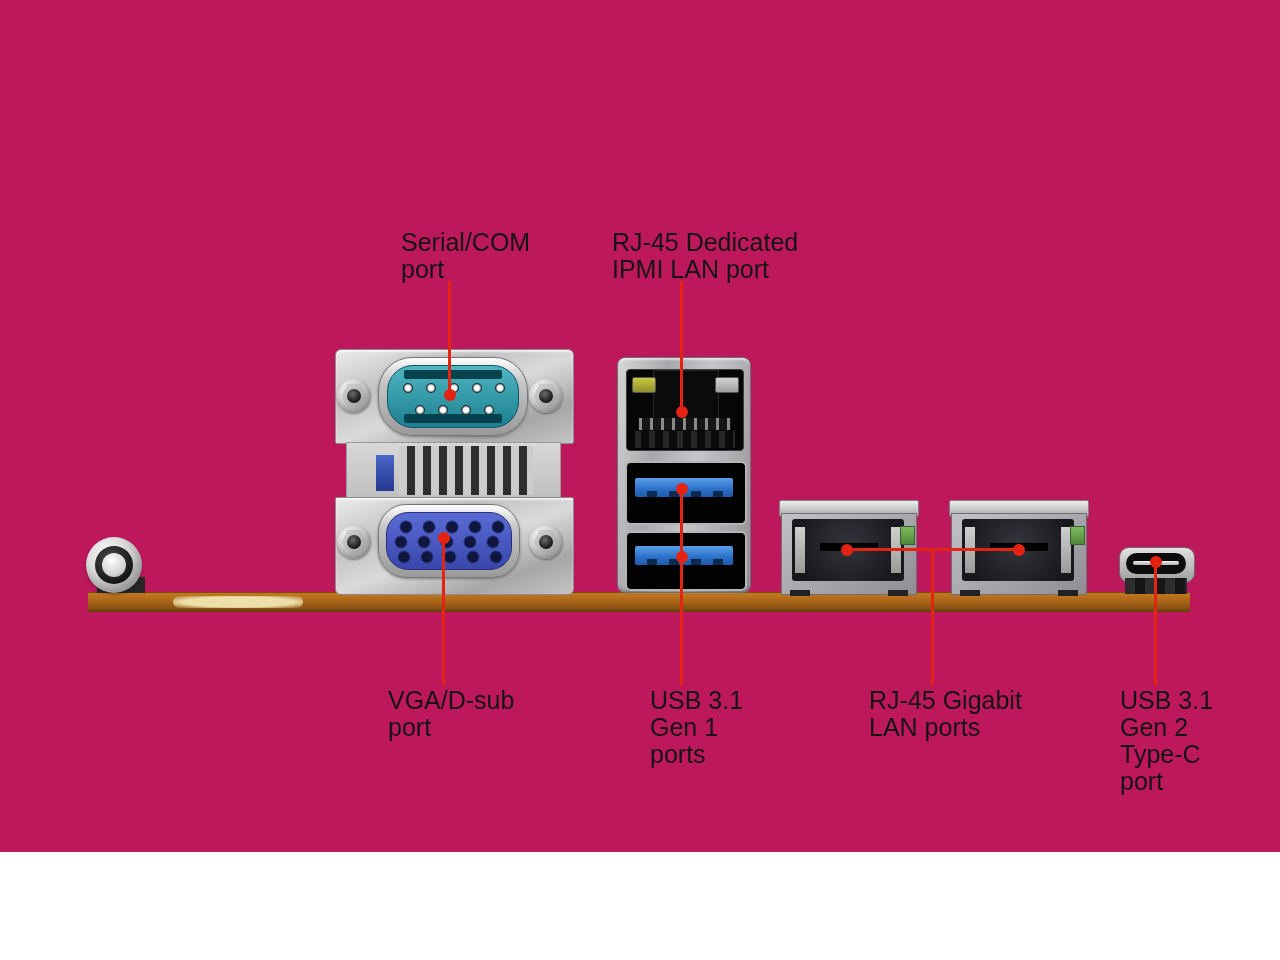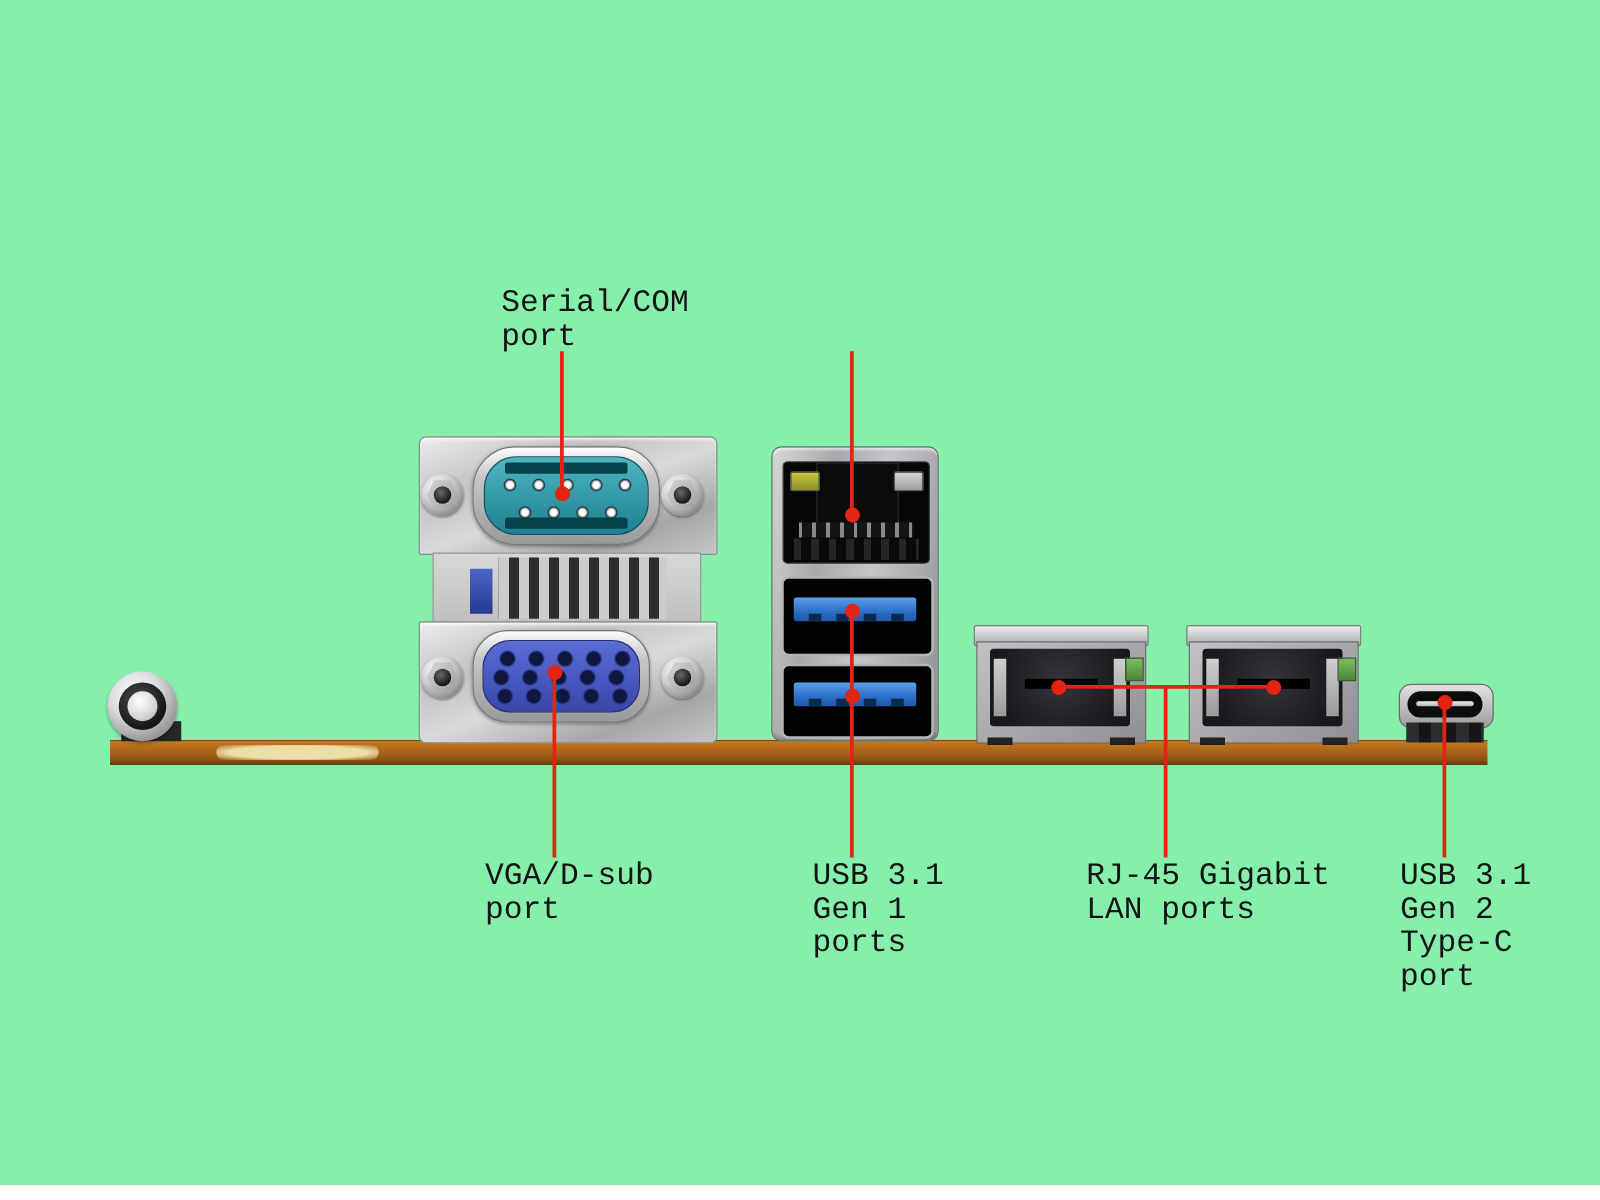--- a/index.html
+++ b/index.html
@@ -1,17 +1,17 @@
 <!DOCTYPE html>
 <html><head>
 <meta charset="utf-8">
 <style>
   html,body{margin:0;padding:0;background:#ffffff;}
-  #stage{position:relative;width:1280px;height:948px;background:#86efac;overflow:hidden;
-         font-family:Liberation Mono, monospace;}
+  #stage{position:relative;width:1280px;height:852px;background:#be185d;overflow:hidden;
+         font-family:Liberation Sans, sans-serif;}
   .abs{position:absolute;}
 
   
   .callout{position:absolute;font-size:25px;line-height:27px;color:#141414;
            white-space:pre-line;z-index:8;letter-spacing:0px;}
 
   
   .lv{position:absolute;width:3px;background:#e42313;z-index:9;}
   .lh{position:absolute;height:3px;background:#e42313;z-index:9;}
   .ldot{position:absolute;width:12px;height:12px;border-radius:50%;background:#e42313;z-index:10;}
@@ -262,20 +262,22 @@
   <div class="abs lh" style="left:846px;top:548px;width:173px;"></div>
   <div class="abs lv" style="left:931px;top:550px;height:136px;"></div>
   <div class="abs ldot" style="left:841px;top:544px;"></div>
   <div class="abs ldot" style="left:1013px;top:544px;"></div>
 
   <div class="abs lv" style="left:1154px;top:562px;height:124px;"></div>
   <div class="abs ldot" style="left:1150px;top:556px;"></div>
 
   <div class="callout" style="left:401px;top:229px;">Serial/COM
 port</div>
+  <div class="callout" style="left:612px;top:229px;">RJ-45 Dedicated
+IPMI LAN port</div>
   <div class="callout" style="left:388px;top:687px;">VGA/D-sub
 port</div>
   <div class="callout" style="left:650px;top:687px;">USB 3.1
 Gen 1
 ports</div>
   <div class="callout" style="left:869px;top:687px;">RJ-45 Gigabit
 LAN ports</div>
   <div class="callout" style="left:1120px;top:687px;">USB 3.1
 Gen 2
 Type-C

